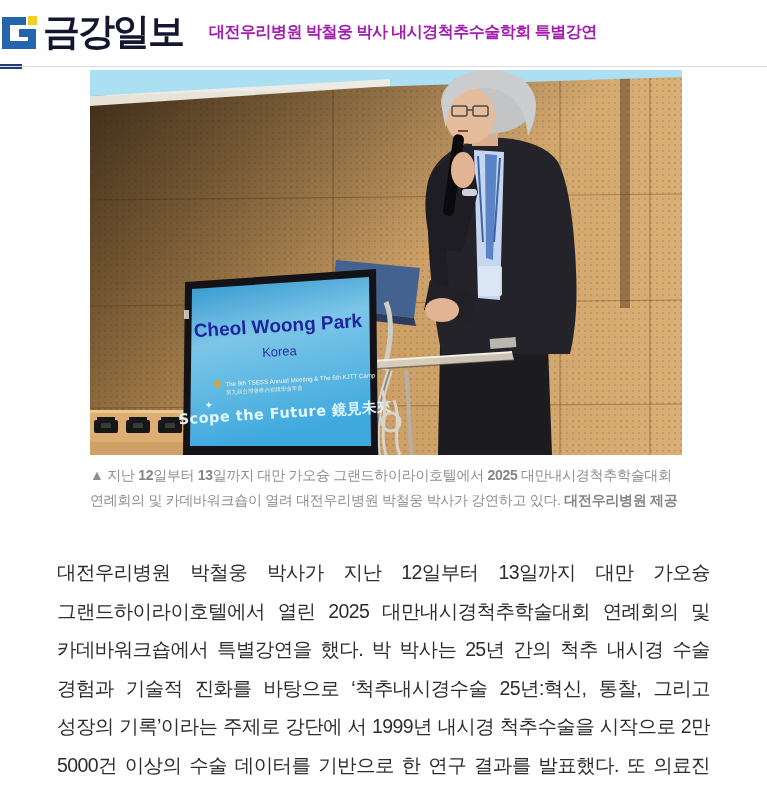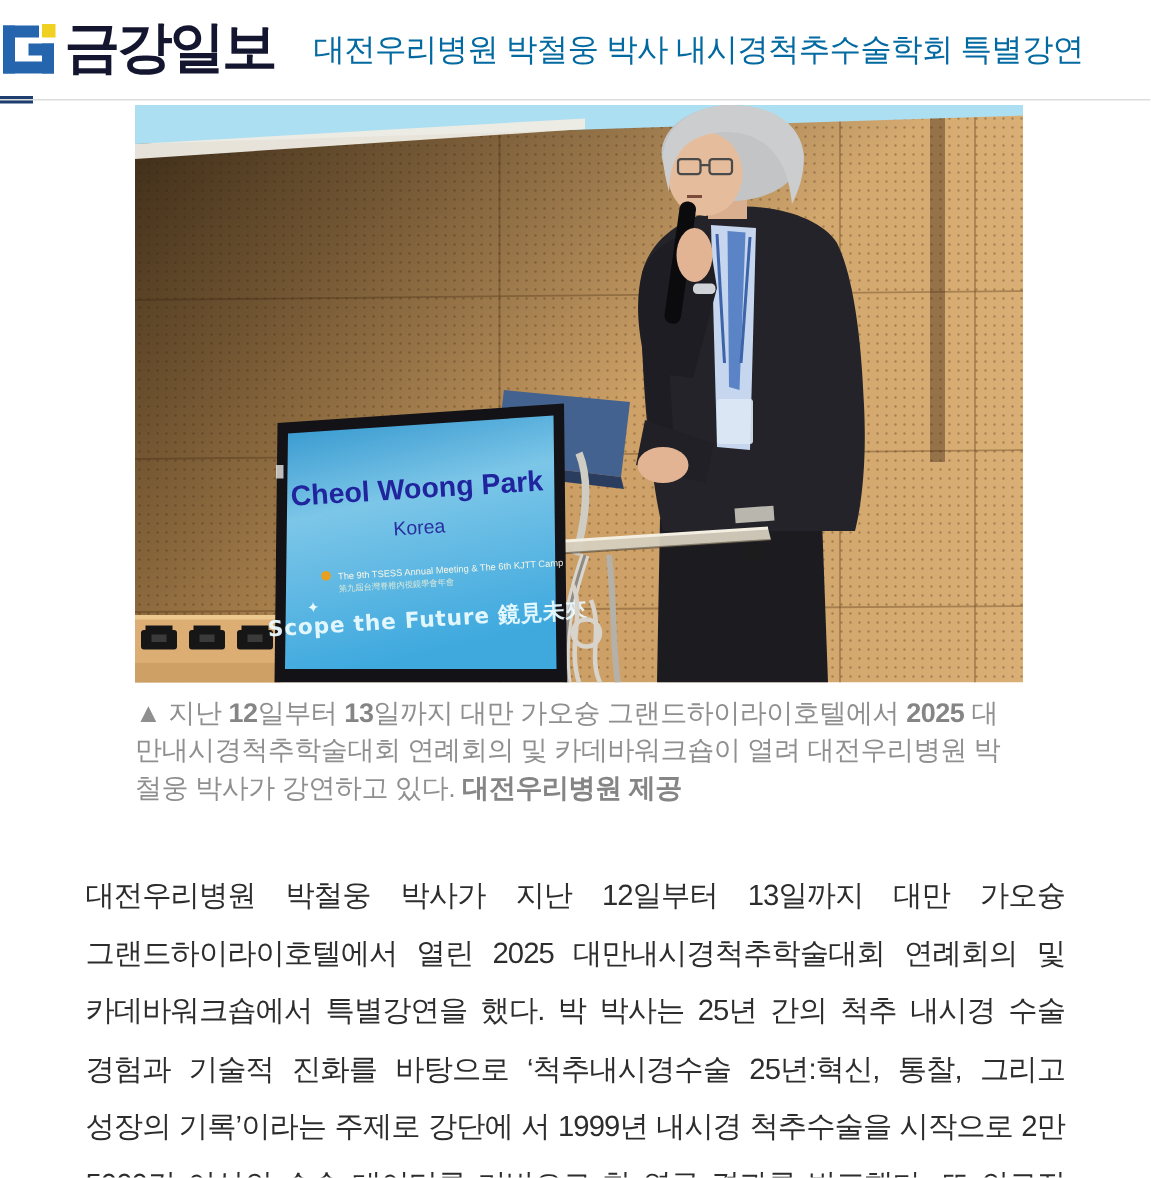--- a/index.html
+++ b/index.html
@@ -13,33 +13,33 @@
 
   
   .header { height:63px; display:flex; align-items:center; }
   .logo { display:flex; align-items:center; gap:5px; cursor:pointer; }
   .logo svg { display:block; }
   .logo-text {
     font-size:37px; font-weight:800; letter-spacing:-2px;
     color:#14162f; line-height:1;
   }
   .article-title {
-    margin-left:26px; font-size:21px; font-weight:400; color:#0369a1;
+    margin-left:26px; font-size:16px; font-weight:700; color:#a21caf;
     letter-spacing:-0.5px; padding-top:2px;
   }
   .header-rule { position:relative; height:7px; }
   .header-rule .rule-line { position:absolute; top:3px; left:0; right:0; height:1px; background:#dcdcdc; }
   .header-rule .rule-chip { position:absolute; top:1px; left:0; width:22px; height:5px; background:#1d3e6e; }
 
   
   figure { margin:0; }
   .photo-wrap { margin-left:90px; width:592px; height:385px; line-height:0; }
   figcaption {
     margin:8px 0 0 90px; width:592px;
-    font-size:18px; line-height:25px; color:#8f8f8f; letter-spacing:-0.3px;
+    font-size:14px; line-height:25px; color:#8f8f8f; letter-spacing:-0.3px;
   }
   figcaption b { font-weight:700; color:#858585; }
 
   
   .article-body {
     margin:40px 57px 0 57px; width:653px;
     font-size:19.5px; line-height:38.5px; color:#2d2d2d;
     letter-spacing:-0.6px; text-align:justify; word-break:keep-all;
   }
 </style>

